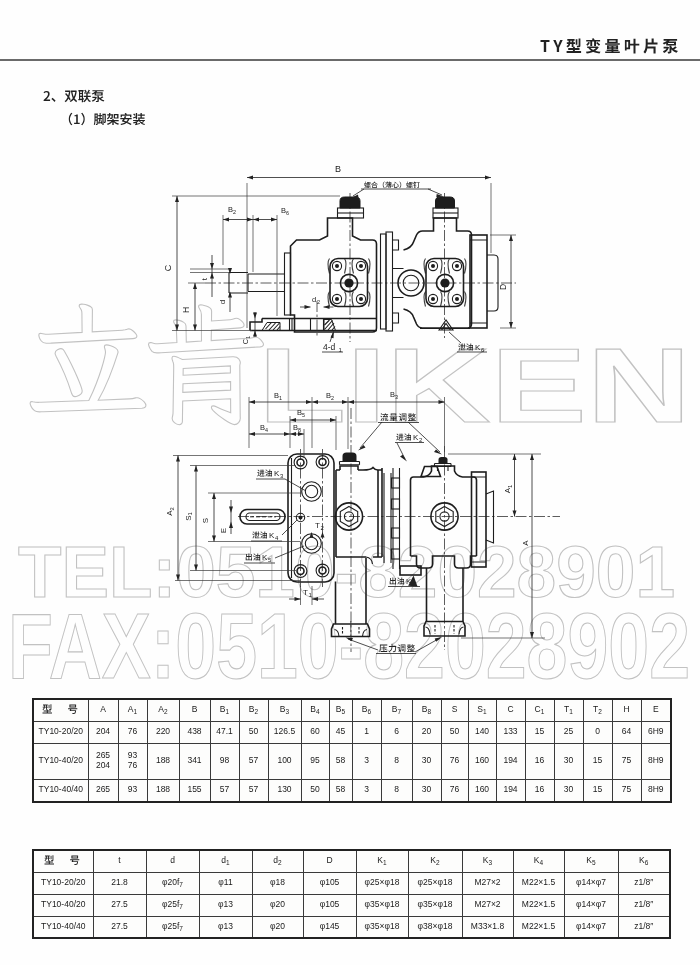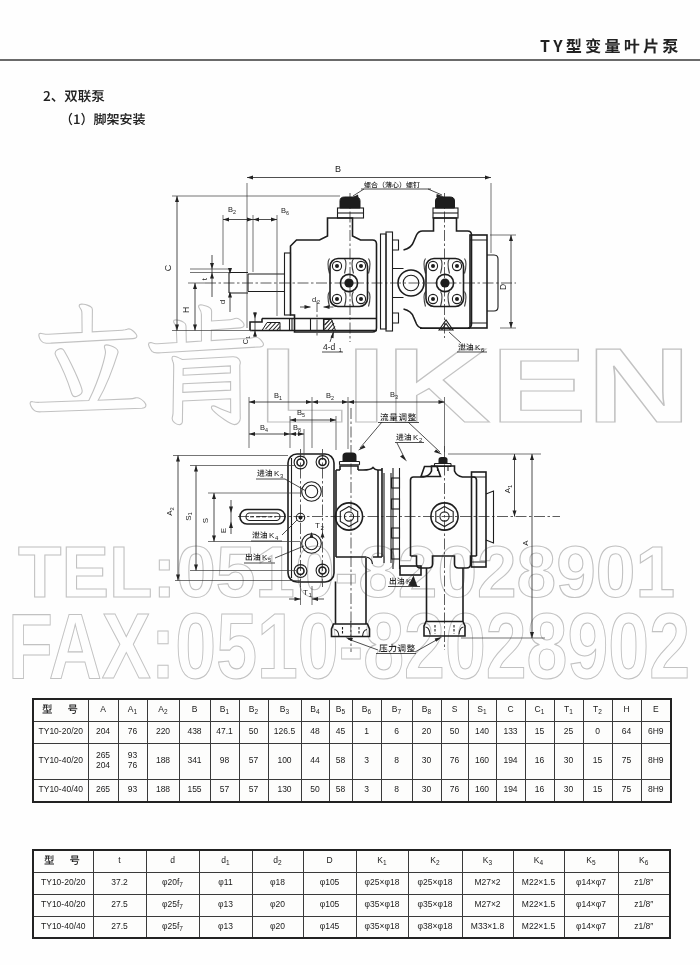--- a/index.html
+++ b/index.html
@@ -443,21 +443,21 @@
           </tr>
           <tr style="height:22px">
             <td>TY10-20/20</td>
             <td>204</td>
             <td>76</td>
             <td>220</td>
             <td>438</td>
             <td>47.1</td>
             <td>50</td>
             <td>126.5</td>
-            <td>48</td>
+            <td>60</td>
             <td>45</td>
             <td>1</td>
             <td>6</td>
             <td>20</td>
             <td>50</td>
             <td>140</td>
             <td>133</td>
             <td>15</td>
             <td>25</td>
             <td>0</td>
@@ -466,21 +466,21 @@
           </tr>
           <tr style="height:36px">
             <td>TY10-40/20</td>
             <td>265<br>204</td>
             <td>93<br>76</td>
             <td>188</td>
             <td>341</td>
             <td>98</td>
             <td>57</td>
             <td>100</td>
-            <td>44</td>
+            <td>95</td>
             <td>58</td>
             <td>3</td>
             <td>8</td>
             <td>30</td>
             <td>76</td>
             <td>160</td>
             <td>194</td>
             <td>16</td>
             <td>30</td>
             <td>15</td>
@@ -542,21 +542,21 @@
             <td>D</td>
             <td>K<i>1</i></td>
             <td>K<i>2</i></td>
             <td>K<i>3</i></td>
             <td>K<i>4</i></td>
             <td>K<i>5</i></td>
             <td>K<i>6</i></td>
           </tr>
           <tr style="height:22px">
             <td>TY10-20/20</td>
-            <td>37.2</td>
+            <td>21.8</td>
             <td>φ20f<i>7</i></td>
             <td>φ11</td>
             <td>φ18</td>
             <td>φ105</td>
             <td>φ25×φ18</td>
             <td>φ25×φ18</td>
             <td>M27×2</td>
             <td>M22×1.5</td>
             <td>φ14×φ7</td>
             <td>z1/8″</td>

